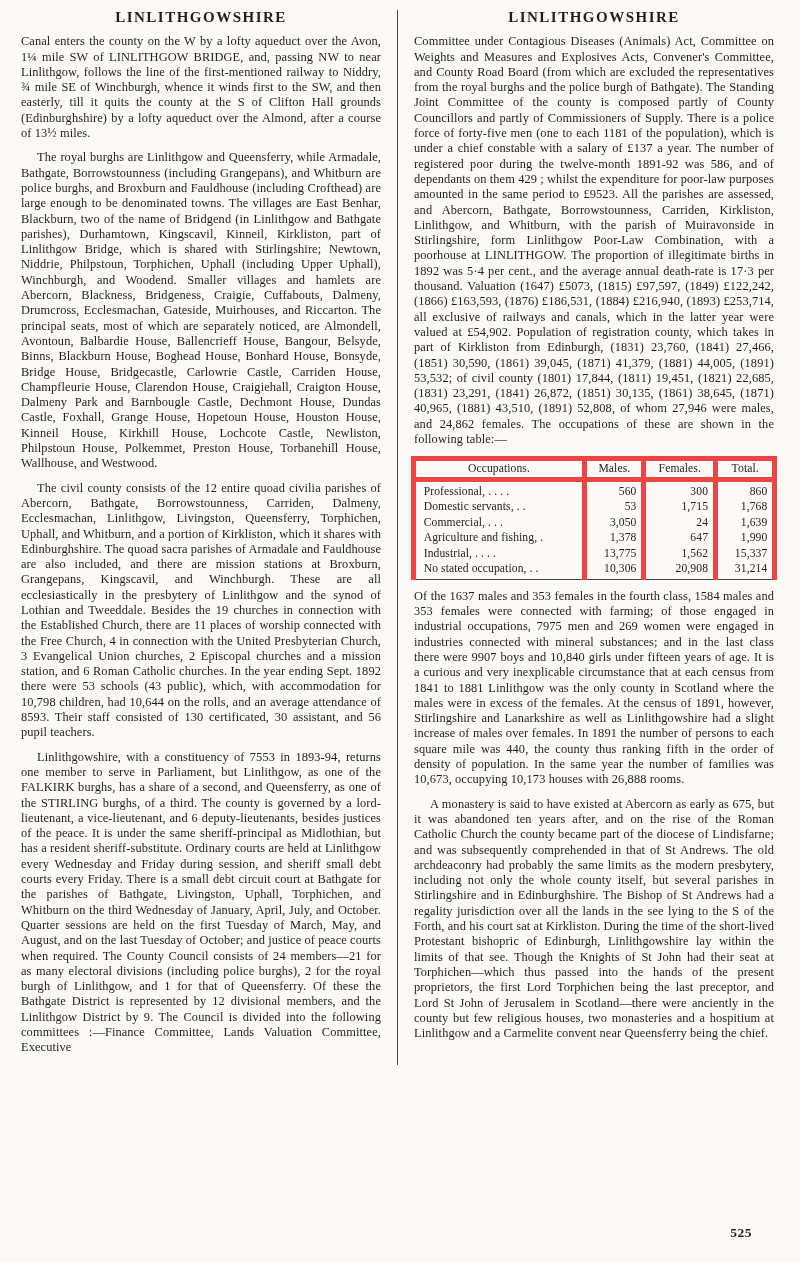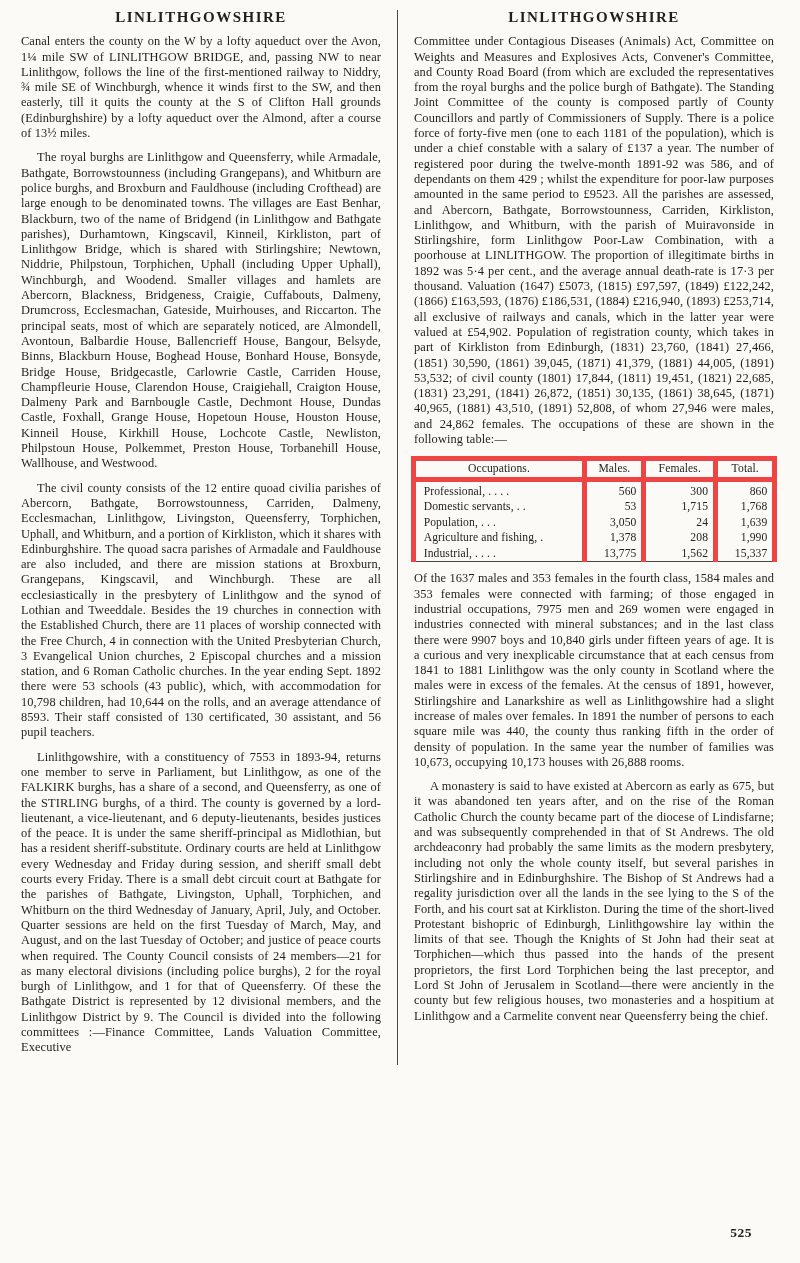--- a/index.html
+++ b/index.html
@@ -116,36 +116,42 @@
             <td class="num">300</td>
             <td class="num">860</td>
           </tr>
           <tr>
             <td class="label">Domestic servants, . .</td>
             <td class="num">53</td>
             <td class="num">1,715</td>
             <td class="num">1,768</td>
           </tr>
           <tr>
-            <td class="label">Population, . . .</td>
+            <td class="label">Commercial, . . .</td>
             <td class="num">3,050</td>
             <td class="num">24</td>
             <td class="num">1,639</td>
           </tr>
           <tr>
             <td class="label">Agriculture and fishing, .</td>
             <td class="num">1,378</td>
-            <td class="num">208</td>
+            <td class="num">647</td>
             <td class="num">1,990</td>
           </tr>
           <tr>
             <td class="label">Industrial, . . . .</td>
             <td class="num">13,775</td>
             <td class="num">1,562</td>
             <td class="num">15,337</td>
+          </tr>
+          <tr class="last-row">
+            <td class="label">No stated occupation, . .</td>
+            <td class="num">10,306</td>
+            <td class="num">20,908</td>
+            <td class="num">31,214</td>
           </tr>
         </tbody>
       </table>
 
       <p class="no-indent">Of the 1637 males and 353 females in the fourth class, 1584 males and 353 females were connected with farming; of those engaged in industrial occupations, 7975 men and 269 women were engaged in industries connected with mineral substances; and in the last class there were 9907 boys and 10,840 girls under fifteen years of age. It is a curious and very inexplicable circumstance that at each census from 1841 to 1881 Linlithgow was the only county in Scotland where the males were in excess of the females. At the census of 1891, however, Stirlingshire and Lanarkshire as well as Linlithgowshire had a slight increase of males over females. In 1891 the number of persons to each square mile was 440, the county thus ranking fifth in the order of density of population. In the same year the number of families was 10,673, occupying 10,173 houses with 26,888 rooms.</p>
       <p>A monastery is said to have existed at Abercorn as early as 675, but it was abandoned ten years after, and on the rise of the Roman Catholic Church the county became part of the diocese of Lindisfarne; and was subsequently comprehended in that of St Andrews. The old archdeaconry had probably the same limits as the modern presbytery, including not only the whole county itself, but several parishes in Stirlingshire and in Edinburghshire. The Bishop of St Andrews had a regality jurisdiction over all the lands in the see lying to the S of the Forth, and his court sat at Kirkliston. During the time of the short-lived Protestant bishopric of Edinburgh, Linlithgowshire lay within the limits of that see. Though the Knights of St John had their seat at Torphichen—which thus passed into the hands of the present proprietors, the first Lord Torphichen being the last preceptor, and Lord St John of Jerusalem in Scotland—there were anciently in the county but few religious houses, two monasteries and a hospitium at Linlithgow and a Carmelite convent near Queensferry being the chief.</p>
     </div>
 
   </div>
 

